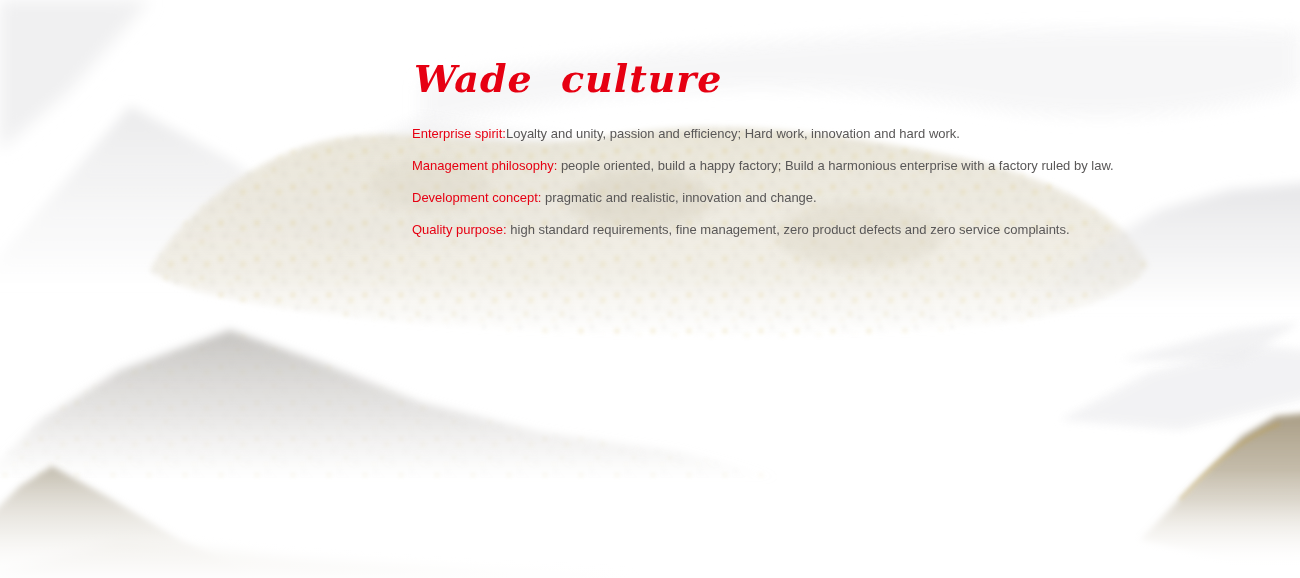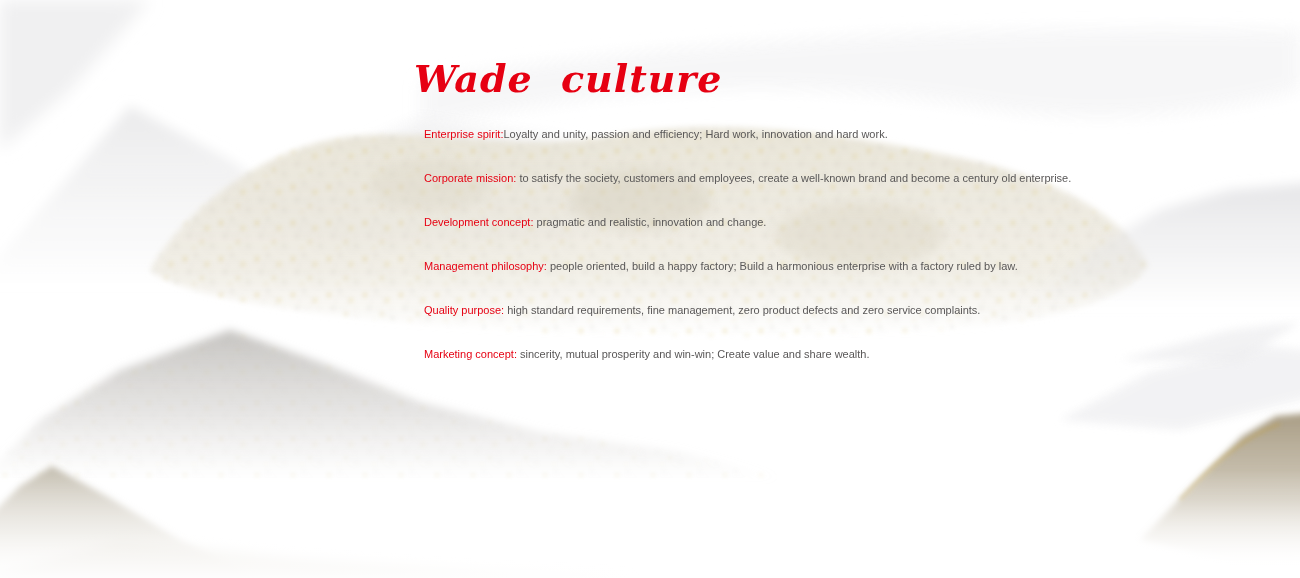--- a/index.html
+++ b/index.html
@@ -28,22 +28,22 @@
     font-style: italic;
     font-weight: 600;
     font-size: 38px;
     line-height: 1.2;
     letter-spacing: 1px;
     word-spacing: 14px;
     color: var(--accent-red, #e60012);
   }
   .culture-list { }
   .culture-item {
-    margin: 12px;
-    font-size: 11px;
+    margin: 0;
+    font-size: 13px;
     line-height: 32px;
     color: var(--body-text, #595757);
   }
   .culture-item .label { color: var(--accent-red, #e60012); }
   .culture-item .label.plain { color: var(--body-text, #595757); }
 </style>
 </head>
 <body>
 
 <div class="stage">
@@ -143,20 +143,18 @@
     <path d="M1140,540 L1190,488 L1242,436 L1276,416 L1320,412 L1320,560 L1240,562 Z" fill="url(#gE)" filter="url(#b3)"></path>
     <path d="M1180,500 C1215,462 1245,436 1280,424" stroke="#bfa14e" stroke-width="3" fill="none" opacity="0.5" filter="url(#b2)"></path>
 
     <rect x="0" y="470" width="1300" height="108" fill="url(#fog)"></rect>
   </svg>
 
   <div class="content">
     <h1 class="page-title">Wade culture</h1>
     <div class="culture-list">
         <p class="culture-item"><span class="label">Enterprise spirit:</span><span class="text">Loyalty and unity, passion and efficiency; Hard work, innovation and hard work.</span></p>
-        <p class="culture-item"><span class="label">Corporate mission:</span><span class="text"> to satisfy the society, customers and employees, create a well-known brand and become a century old enterprise.</span></p>
+        <p class="culture-item"><span class="label">Management philosophy:</span><span class="text"> people oriented, build a happy factory; Build a harmonious enterprise with a factory ruled by law.</span></p>
         <p class="culture-item"><span class="label">Development concept:</span><span class="text"> pragmatic and realistic, innovation and change.</span></p>
-        <p class="culture-item"><span class="label">Management philosophy:</span><span class="text"> people oriented, build a happy factory; Build a harmonious enterprise with a factory ruled by law.</span></p>
         <p class="culture-item"><span class="label">Quality purpose:</span><span class="text"> high standard requirements, fine management, zero product defects and zero service complaints.</span></p>
-        <p class="culture-item"><span class="label">Marketing concept:</span><span class="text"> sincerity, mutual prosperity and win-win; Create value and share wealth.</span></p>
       </div>
   </div>
 </div>
 
 </body></html>

